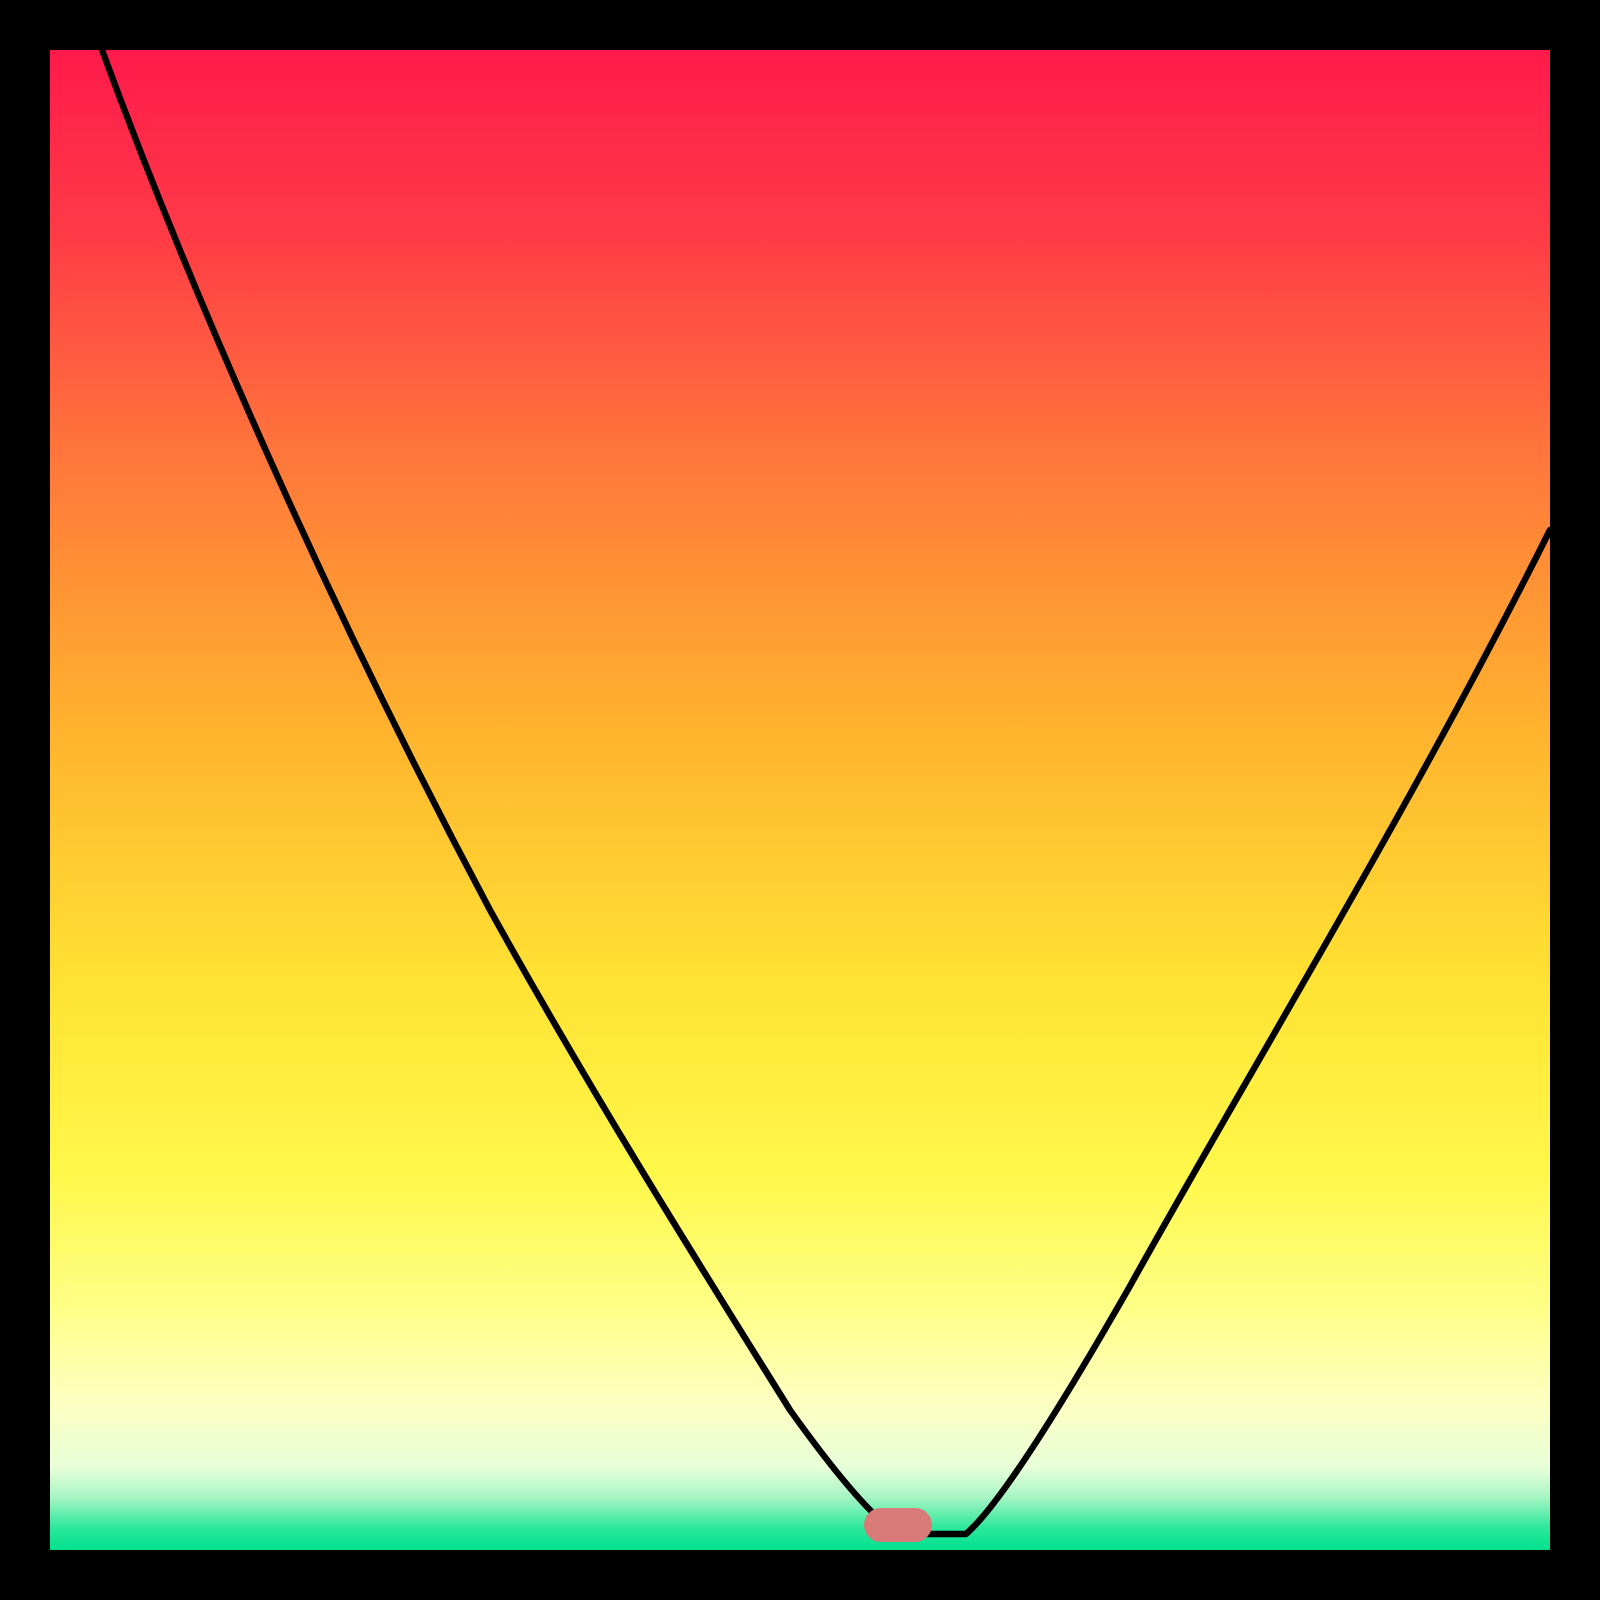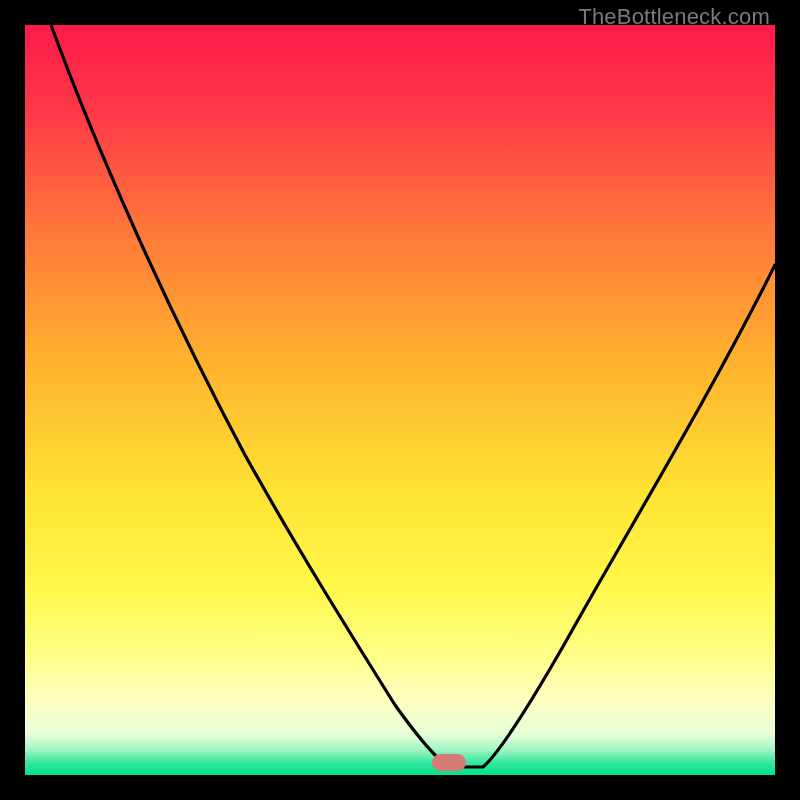--- a/index.html
+++ b/index.html
@@ -83,14 +83,13 @@
       <rect x="0" y="0" width="750" height="750" fill="url(#bg-grad)"></rect>
     </svg>
 
     <svg class="curve-svg" viewBox="0 0 750 750" preserveAspectRatio="none">
       <path id="curve-path" d="M 26 0 C 70 120, 140 280, 220 430 C 270 520, 320 600, 370 680 C 395 715, 413 735, 424 742 L 458 742 C 472 730, 500 688, 540 618 C 600 510, 680 380, 750 240" fill="none" stroke="#000" stroke-width="3.2" stroke-linecap="round" stroke-linejoin="round"></path>
     </svg>
 
     <div class="marker" id="marker" style="width: 34px; height: 17px; left: 406.75px; top: 728.75px; background: rgb(216, 122, 120);"></div>
   </div>
 
-  <div class="watermark">TheBottleneck.com</div>
 </div>
 
 </body></html>

